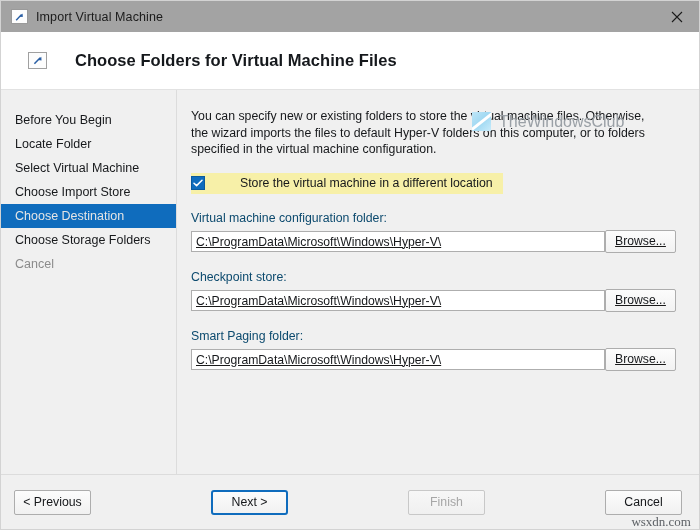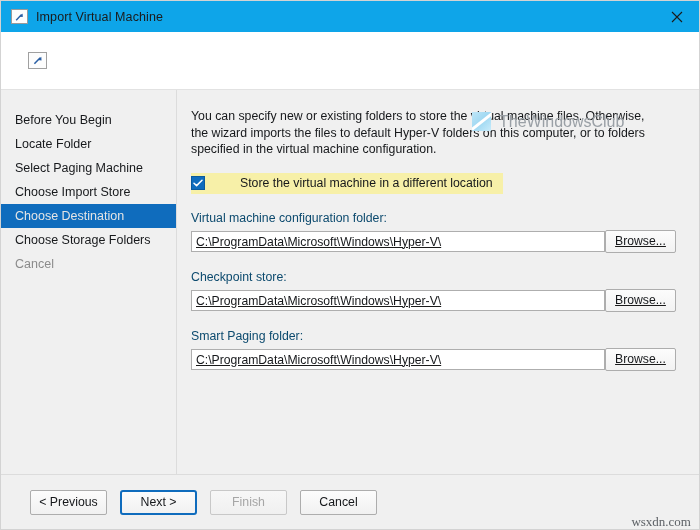--- a/index.html
+++ b/index.html
@@ -23,21 +23,21 @@
     box-sizing: border-box;
     border: 1px solid #d3d3d3;
     background: #f0f0f0;
     display: flex;
     flex-direction: column;
   }
 
   
   .titlebar {
     height: 31px;
-    background: #0ea5e9;
+    background: #a3a3a3;
     display: flex;
     align-items: center;
     flex: 0 0 auto;
     position: relative;
   }
   .title-icon {
     width: 17px;
     height: 15px;
     margin-left: 10px;
     margin-right: 8px;
@@ -249,25 +249,24 @@
     flex: 0 0 auto;
   }
 
   
   .footer {
     height: 54px;
     background: #f0f0f0;
     border-top: 1px solid #dcdcdc;
     display: flex;
     align-items: center;
-    justify-content: flex-start;
+    justify-content: space-between;
     padding-right: 17px;
     flex: 0 0 auto;
     position: relative;
-    padding-left: 16px;
   }
   .btn {
     width: 77px;
     height: 25px;
     margin-left: 13px;
     box-sizing: border-box;
     background: linear-gradient(#fcfcfc, #f1f1f1);
     border: 1px solid #adadad;
     border-radius: 2px;
     font-size: 12.3px;
@@ -315,28 +314,29 @@
     </div>
   </div>
 
   <div class="header">
     <div class="header-icon">
       <svg width="12" height="11" viewBox="0 0 12 11">
         <path d="M2.4 8.8 L8.2 2.8" stroke="#2a5fa5" stroke-width="1.5" fill="none"></path>
         <path d="M9.3 1.7 L9.5 5.4 L5.8 5.1 Z" fill="#2a5fa5"></path>
       </svg>
     </div>
+    <div class="header-title">Choose Folders for Virtual Machine Files</div>
   </div>
 
   <div class="body">
 
     <div class="sidebar">
       <div class="nav-item">Before You Begin</div>
       <div class="nav-item">Locate Folder</div>
-      <div class="nav-item">Select Paging Machine</div>
+      <div class="nav-item">Select Virtual Machine</div>
       <div class="nav-item">Choose Import Store</div>
       <div class="nav-item selected">Choose Destination</div>
       <div class="nav-item">Choose Storage Folders</div>
       <div class="nav-item disabled">Cancel</div>
     </div>
 
     <div class="content">
 
       <div class="desc">You can specify new or existing folders to store the virtual machine files. Otherwise, the wizard imports the files to default Hyper-V folders on this computer, or to folders specified in the virtual machine configuration.</div>
 

